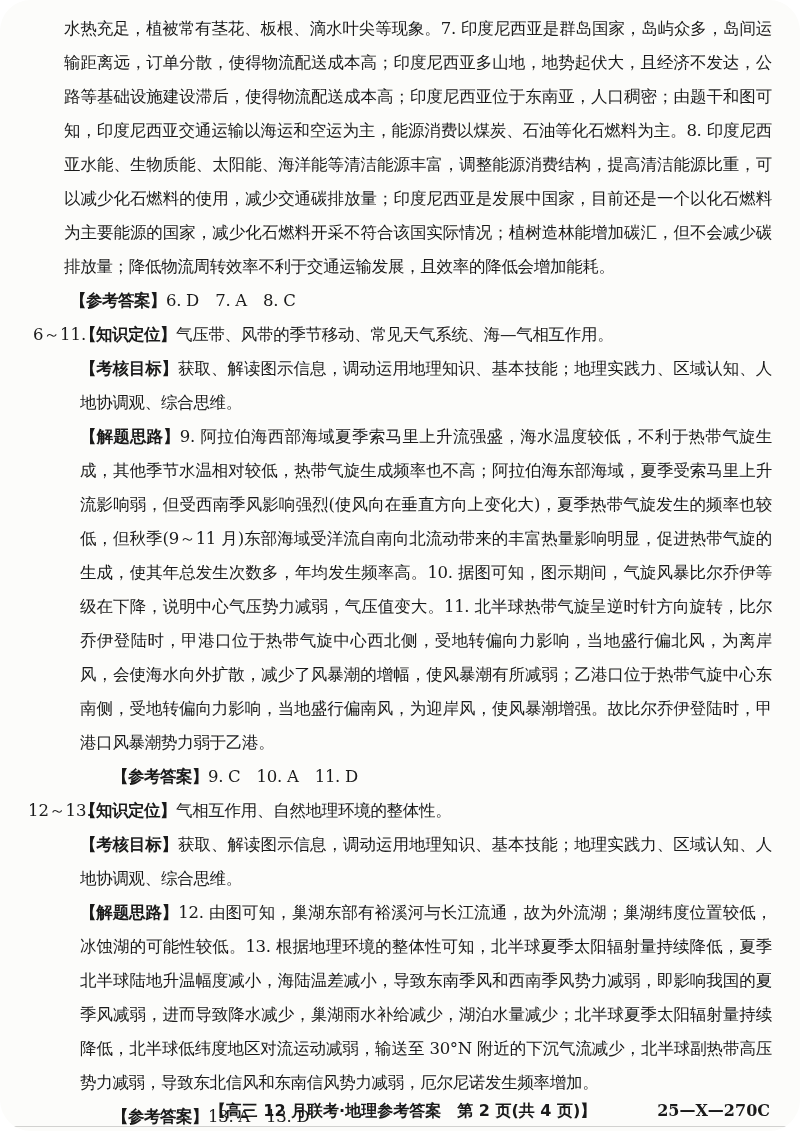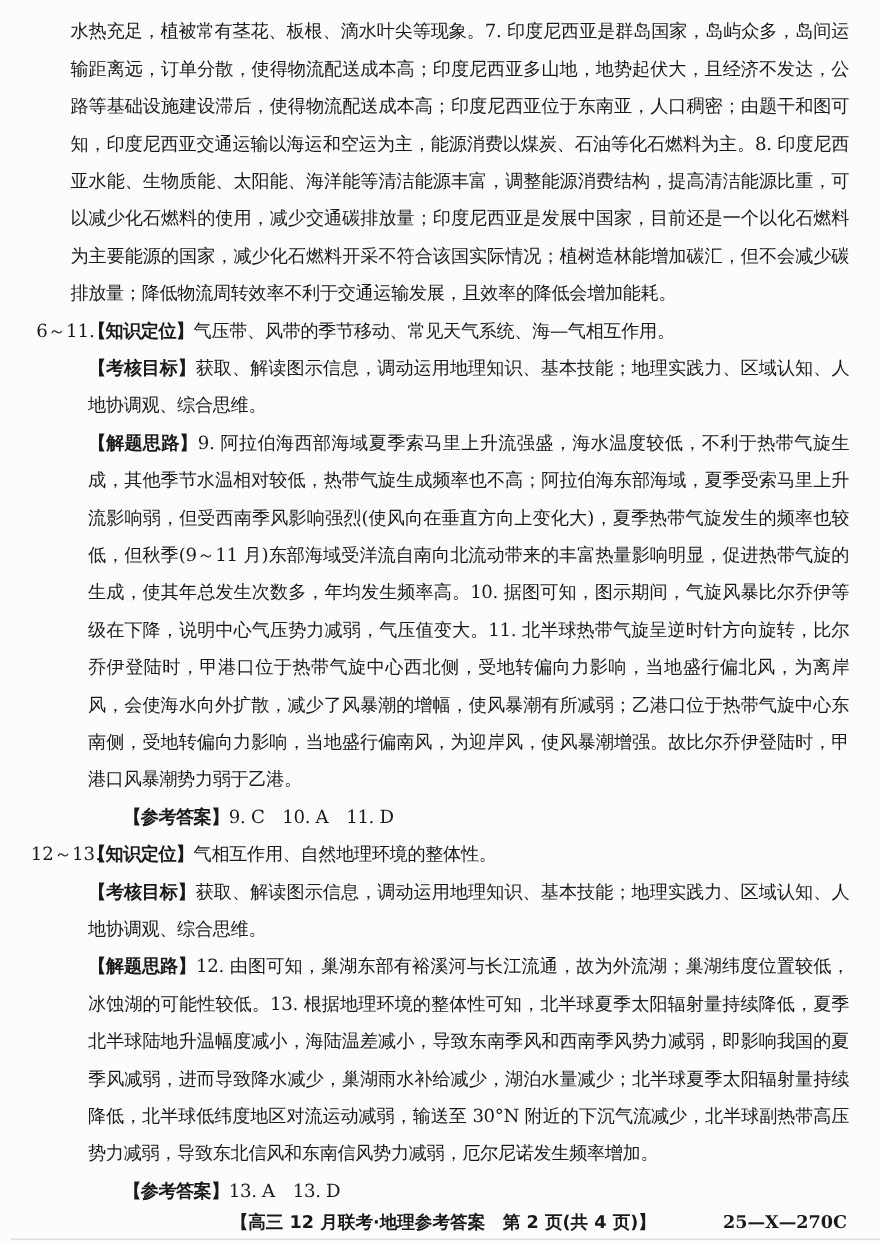--- a/index.html
+++ b/index.html
@@ -7,20 +7,21 @@
     width: 800px; height: 1131px;
     background: #ffffff;
     font-family: "DejaVu Serif", "Liberation Serif", serif;
   }
   .page {
     position: relative;
     width: 800px; height: 1131px;
     background: #fcfcfa;
     color: #1a1a1a;
     overflow: hidden;
+    border-radius: 31px;
   }
   .content {
     position: absolute;
     top: 12px; left: 0; right: 0;
   }
   .sec { position: relative; padding-right: 28px; }
   .sec-a { padding-left: 64px; }
   .sec-b { padding-left: 80px; }
   .sec-c { padding-left: 80px; }
   .para {
@@ -80,20 +81,21 @@
   }
 </style>
 </head>
 <body>
 
 <div class="page">
   <div class="content">
 
     <section class="sec sec-a">
       <p class="para"><span>水热充足，植被常有茎花、板根、滴水叶尖等现象。7. 印度尼西亚是群岛国家，岛屿众多，岛间运输距离远，订单分散，使得物流配送成本高；印度尼西亚多山地，地势起伏大，且经济不发达，公路等基础设施建设滞后，使得物流配送成本高；印度尼西亚位于东南亚，人口稠密；由题干和图可知，印度尼西亚交通运输以海运和空运为主，能源消费以煤炭、石油等化石燃料为主。8. 印度尼西亚水能、生物质能、太阳能、海洋能等清洁能源丰富，调整能源消费结构，提高清洁能源比重，可以减少化石燃料的使用，减少交通碳排放量；印度尼西亚是发展中国家，目前还是一个以化石燃料为主要能源的国家，减少化石燃料开采不符合该国实际情况；植树造林能增加碳汇，但不会减少碳排放量；降低物流周转效率不利于交通运输发展，且效率的降低会增加能耗。</span></p>
+      <p class="para answer-line"><span class="label">【参考答案】</span><span>6. D　7. A　8. C</span></p>
     </section>
 
     <section class="sec sec-b">
       <span class="sec-num">6～11.</span>
       <p class="para"><span class="label">【知识定位】</span><span>气压带、风带的季节移动、常见天气系统、海—气相互作用。</span></p>
       <p class="para"><span class="label">【考核目标】</span><span>获取、解读图示信息，调动运用地理知识、基本技能；地理实践力、区域认知、人地协调观、综合思维。</span></p>
       <p class="para"><span class="label">【解题思路】</span><span>9. 阿拉伯海西部海域夏季索马里上升流强盛，海水温度较低，不利于热带气旋生成，其他季节水温相对较低，热带气旋生成频率也不高；阿拉伯海东部海域，夏季受索马里上升流影响弱，但受西南季风影响强烈(使风向在垂直方向上变化大)，夏季热带气旋发生的频率也较低，但秋季(9～11 月)东部海域受洋流自南向北流动带来的丰富热量影响明显，促进热带气旋的生成，使其年总发生次数多，年均发生频率高。10. 据图可知，图示期间，气旋风暴比尔乔伊等级在下降，说明中心气压势力减弱，气压值变大。11. 北半球热带气旋呈逆时针方向旋转，比尔乔伊登陆时，甲港口位于热带气旋中心西北侧，受地转偏向力影响，当地盛行偏北风，为离岸风，会使海水向外扩散，减少了风暴潮的增幅，使风暴潮有所减弱；乙港口位于热带气旋中心东南侧，受地转偏向力影响，当地盛行偏南风，为迎岸风，使风暴潮增强。故比尔乔伊登陆时，甲港口风暴潮势力弱于乙港。</span></p>
       <p class="para answer-line"><span class="label">【参考答案】</span><span>9. C　10. A　11. D</span></p>
     </section>
 

